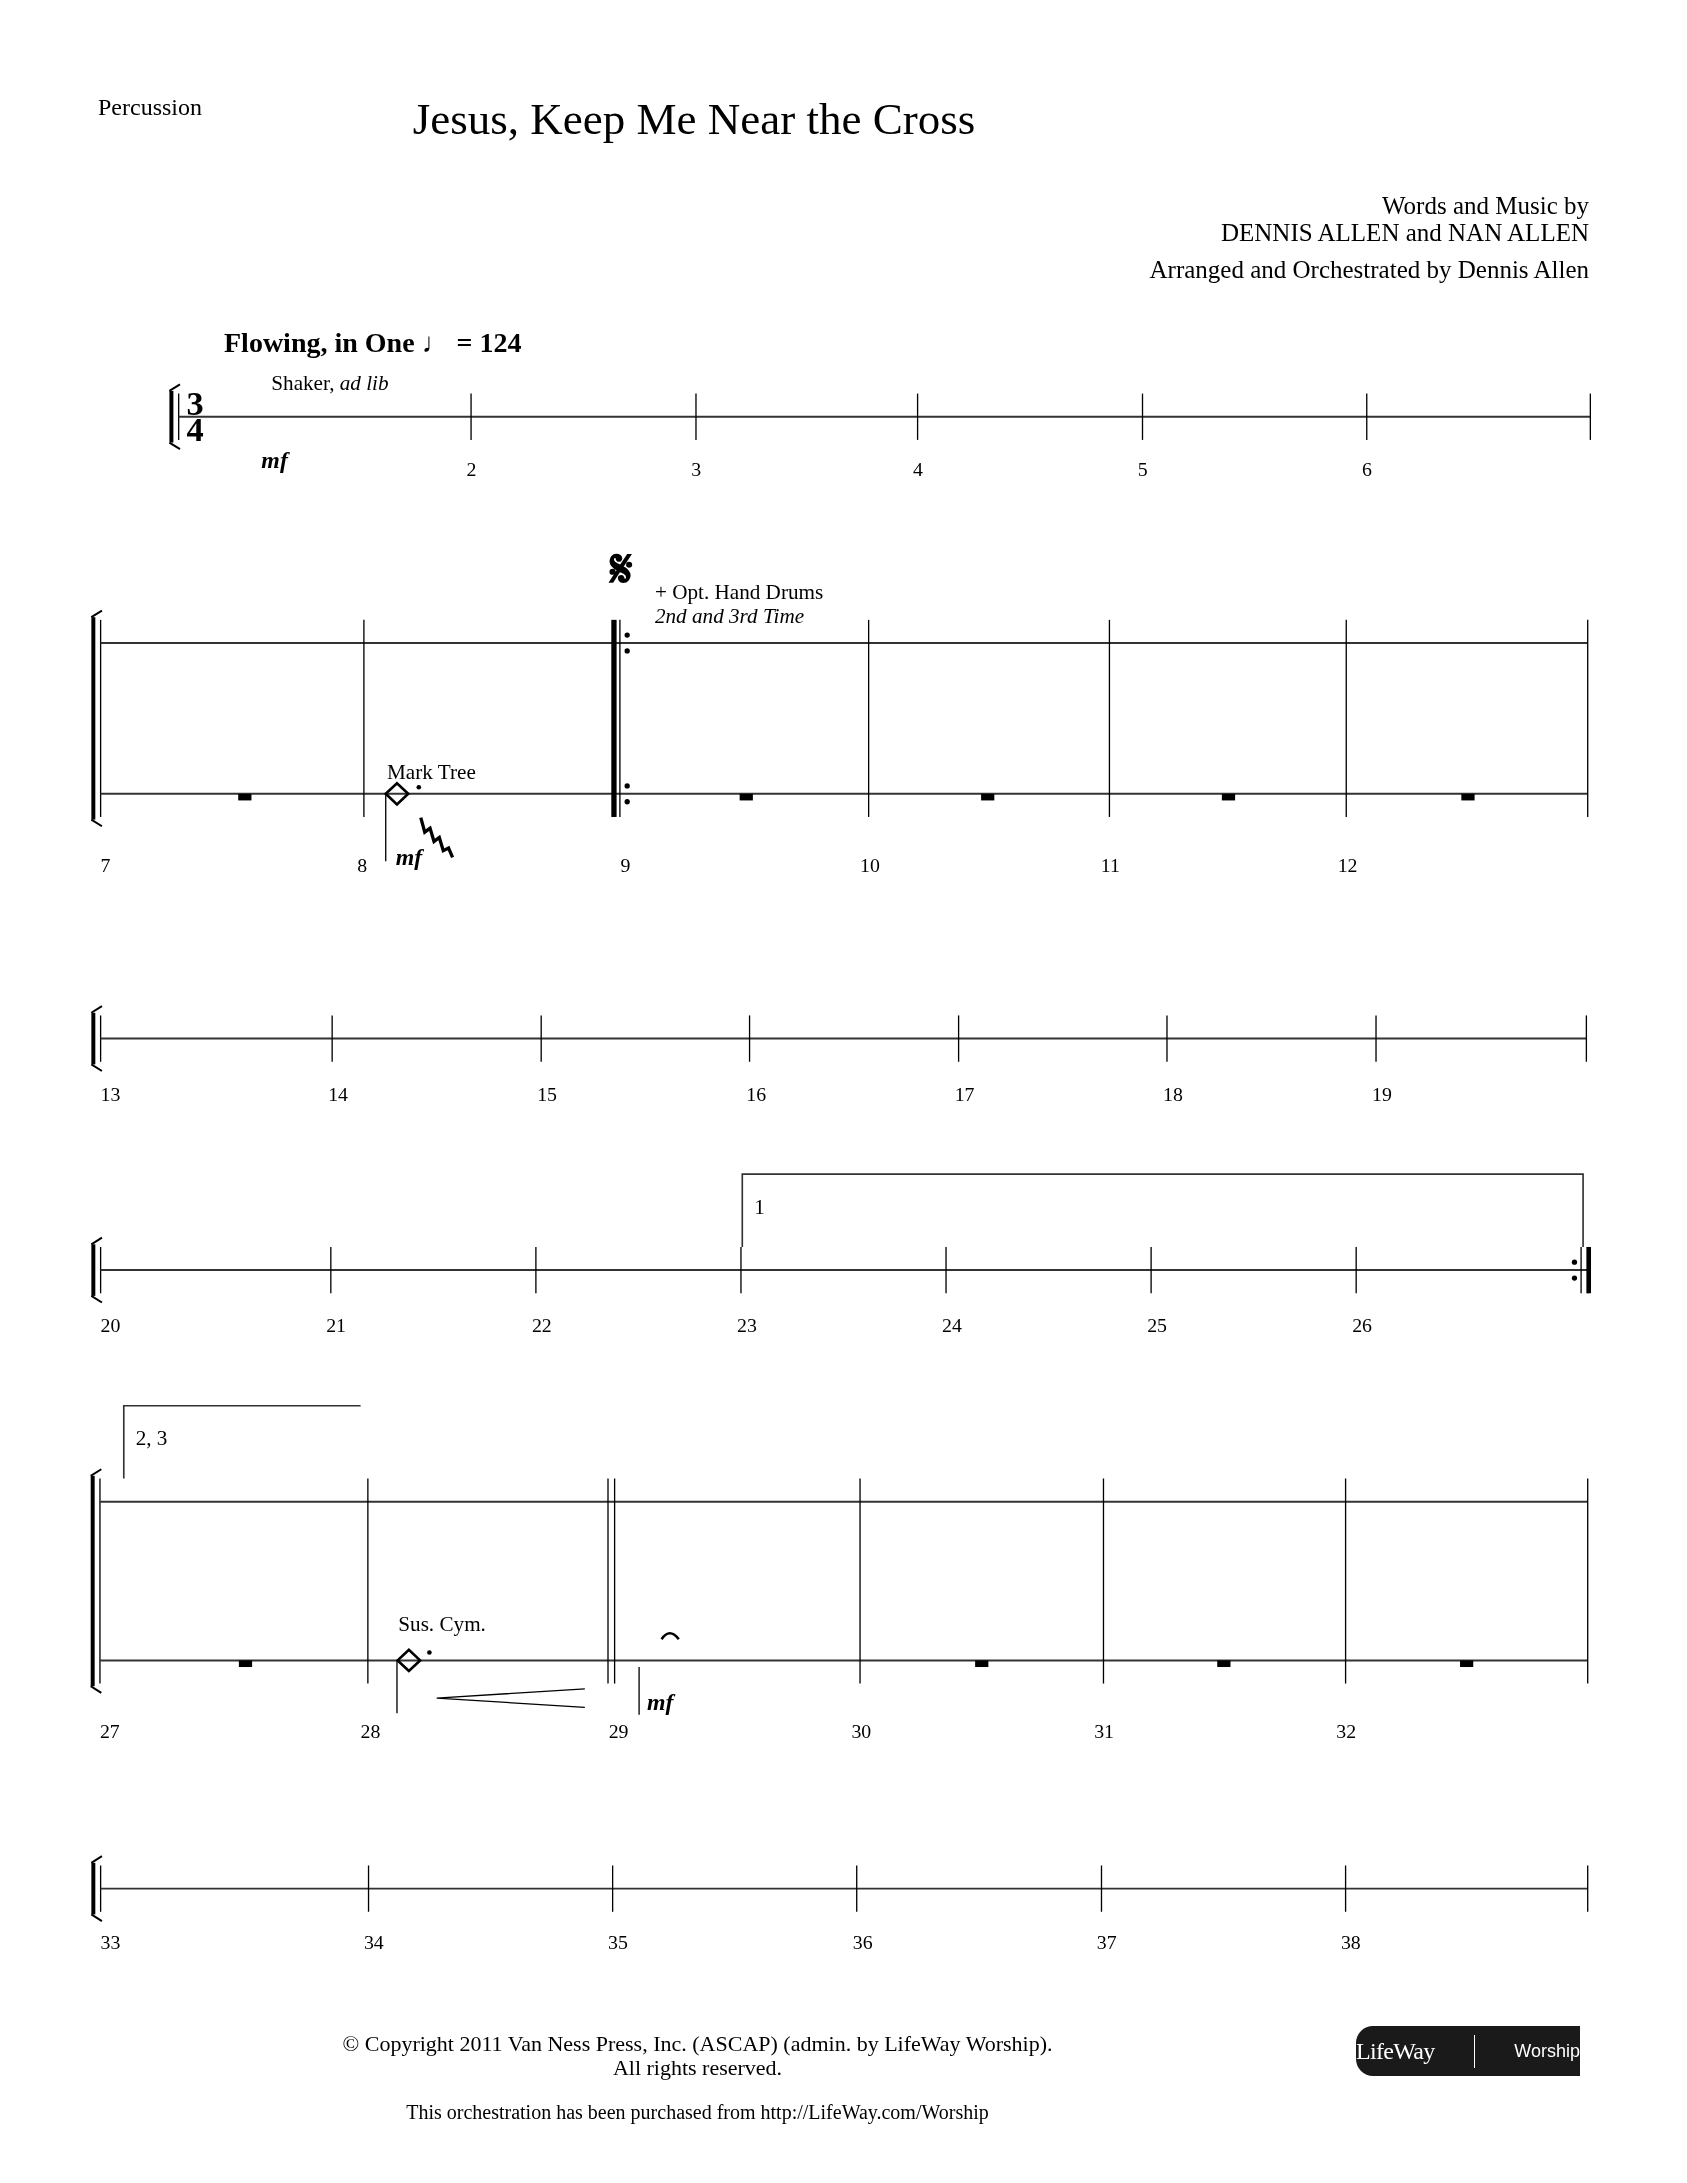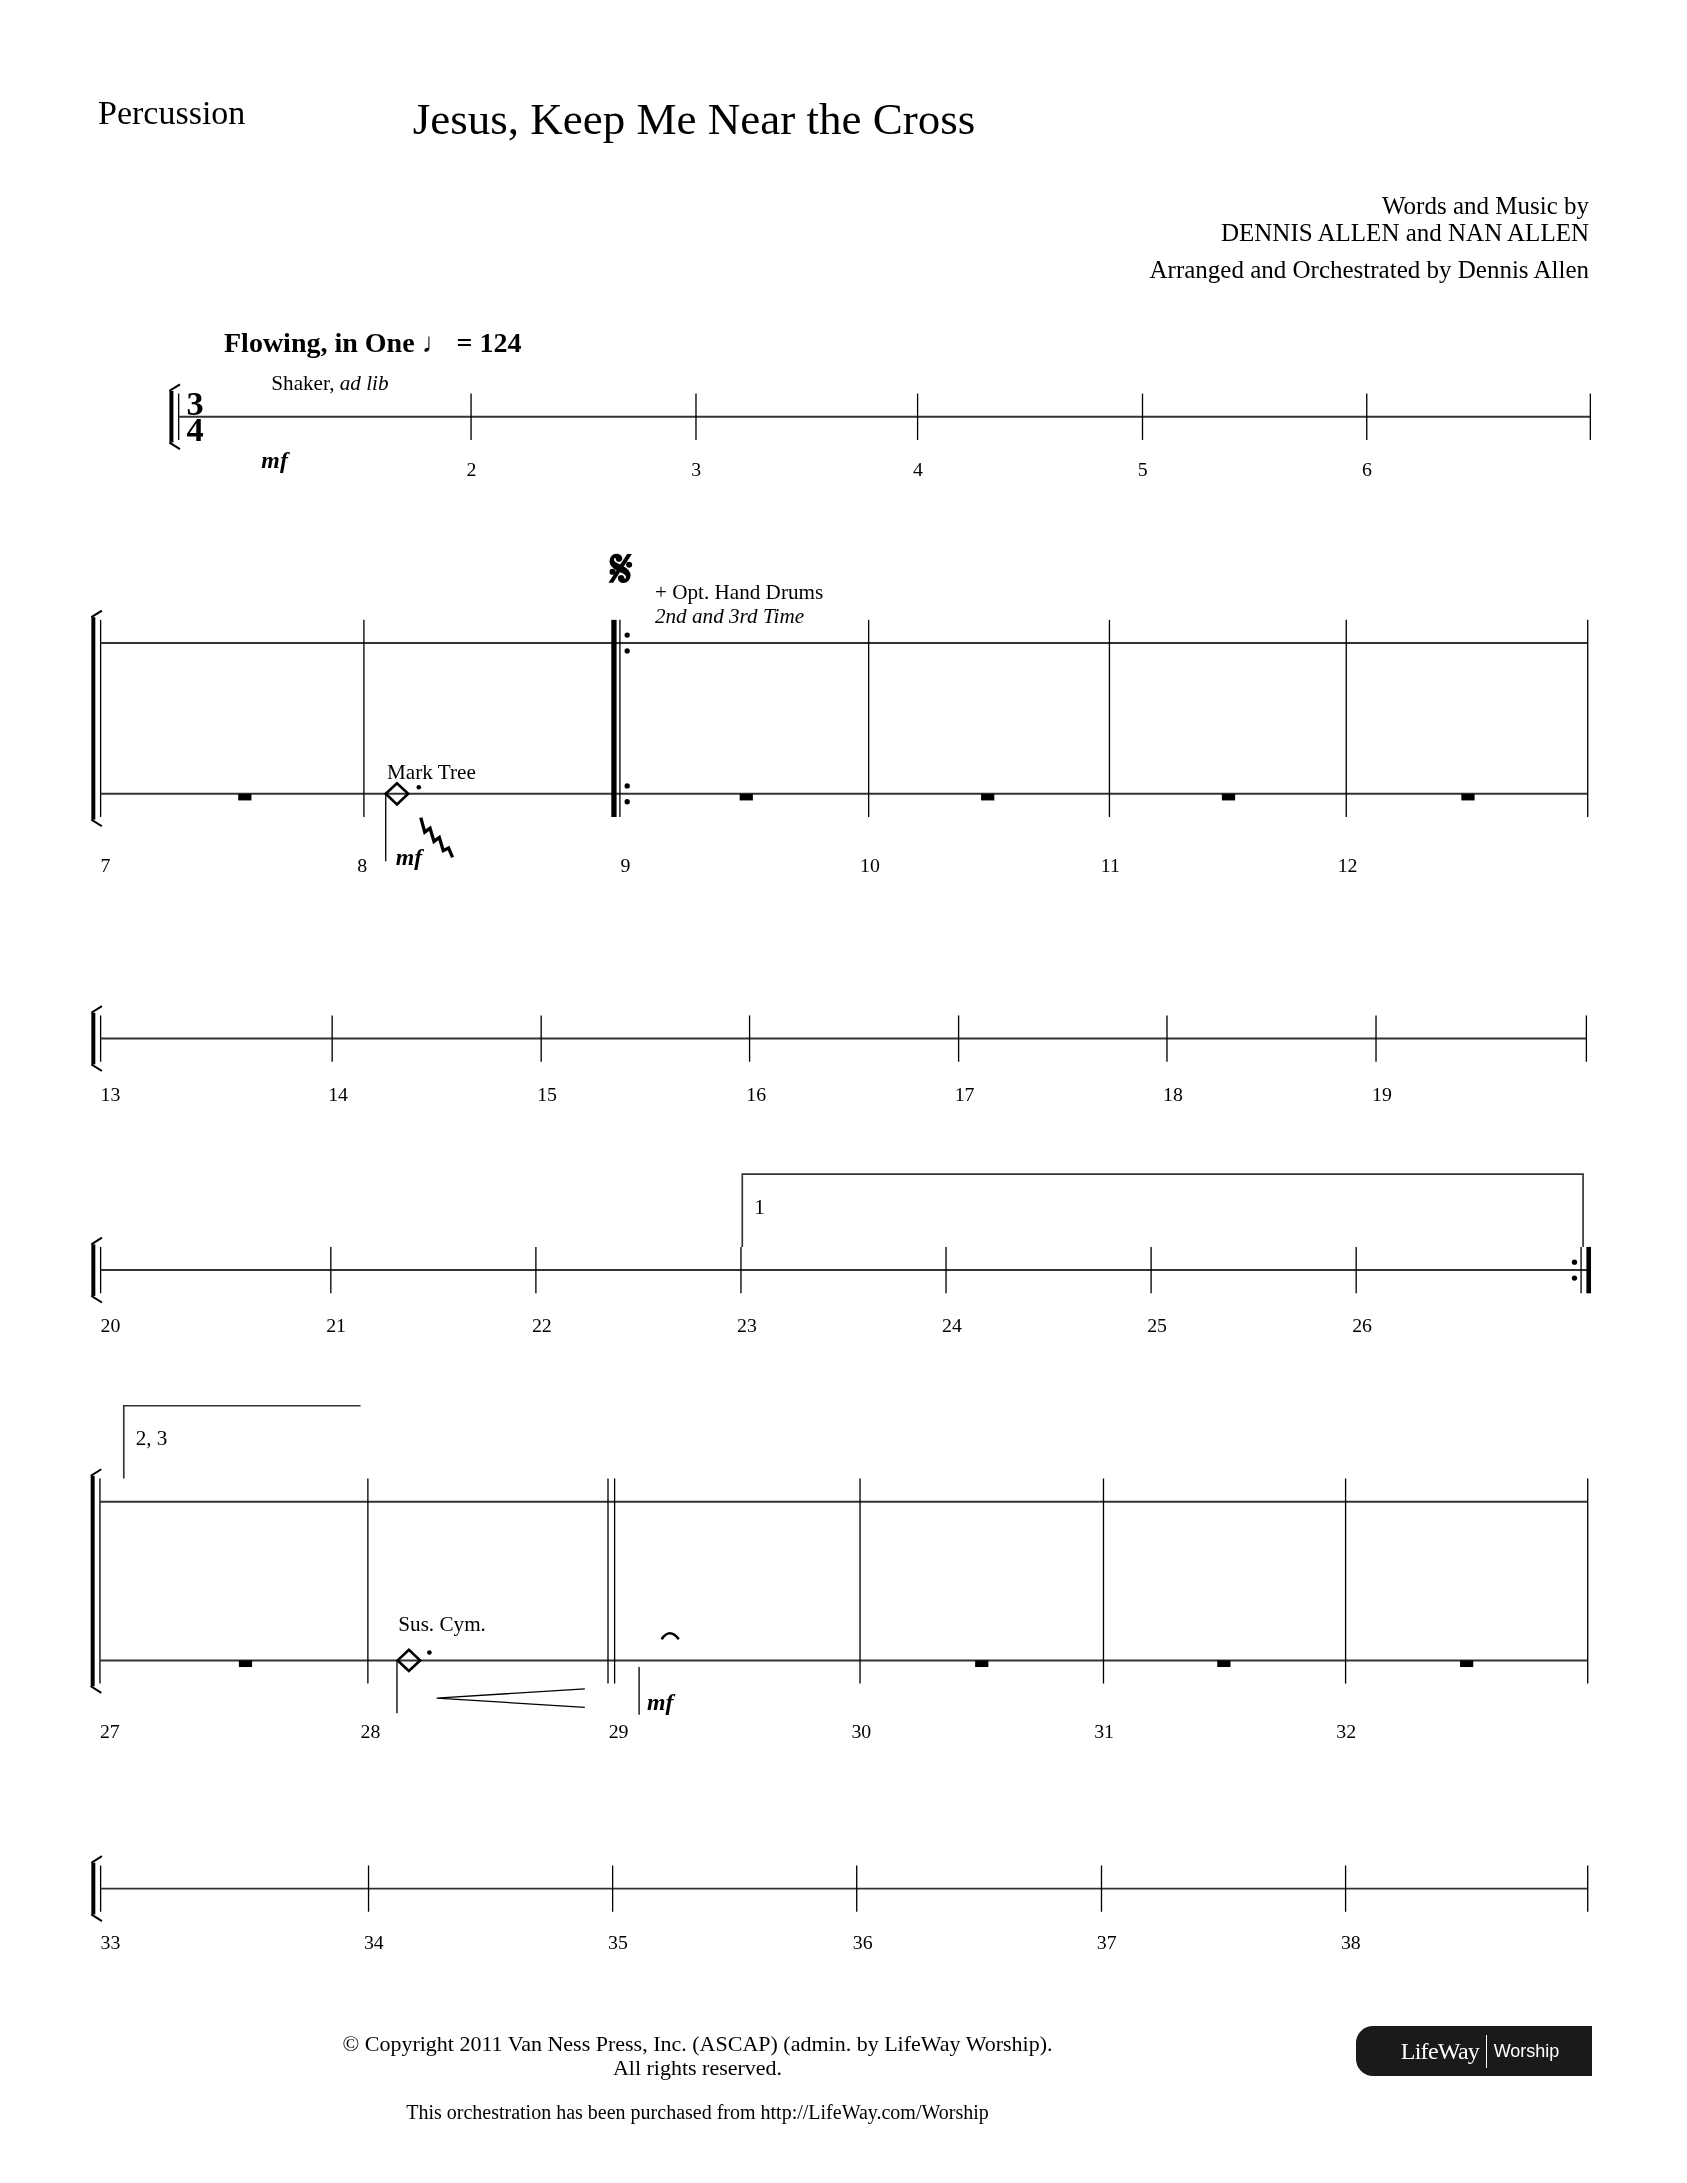--- a/index.html
+++ b/index.html
@@ -1,33 +1,33 @@
 <!DOCTYPE html>
 <html style="font-size:10.6px"><head>
 <meta charset="utf-8">
 <style>
   html, body { margin: 0; padding: 0; background: #ffffff; }
   body { width: 1687px; height: 2183px; position: relative; overflow: hidden;
          font-family: "Liberation Serif", "DejaVu Serif", serif; color: #000; }
   .abs { position: absolute; white-space: nowrap; }
-  #part-name { left: 98px; top: 94px; font-size: 34px; }
+  #part-name { left: 98px; top: 94px; font-size: 24px; }
   #title { left: 0; width: 1388px; top: 93px; text-align: center; font-size: 45px; }
   .credits { right: 98px; text-align: right; font-size: 25px; line-height: 29px; }
   #credit1 { top: 191px; font-family: Liberation Serif, serif; }
   #credit2 { top: 218px; }
   #credit3 { top: 255px; }
   #tempo { left: 224px; top: 327px; font-size: 28px; font-weight: bold; }
   #score { position: absolute; left: 0; top: 0; }
   .footer { left: 0; width: 1687px; text-align: center; }
   #copyright1 { top: 2031px; font-size: 22px; left: -146px; }
   #copyright2 { top: 2055px; font-size: 22px; left: -146px; }
   #purchased { top: 2101px; font-size: 20px; left: -146px; }
   #logo { left: 1356px; top: 2026px; width: 224px; height: 50px; background: #1a1a1a;
           border-radius: 17px 0 0 17px; color: #fff; display: flex; align-items: center;
-          justify-content: center; gap: 6.6px; font-size: 24px; padding-left: 12px; }
+          justify-content: space-between; gap: 6.6px; font-size: 24px; }
   #logo .lw { font-family: "Liberation Serif", serif; letter-spacing: -0.7px; }
   #logo .sep { width: 1.3px; height: 33px; background: #fff; }
   #logo .ws { font-family: "Liberation Sans", sans-serif; font-size: 18px; }
 </style>
 </head>
 <body>
 
 <div class="abs" id="part-name">Percussion</div>
 <div class="abs" id="title">Jesus, Keep Me Near the Cross</div>
 <div class="abs credits" id="credit1">Words and Music by</div>

